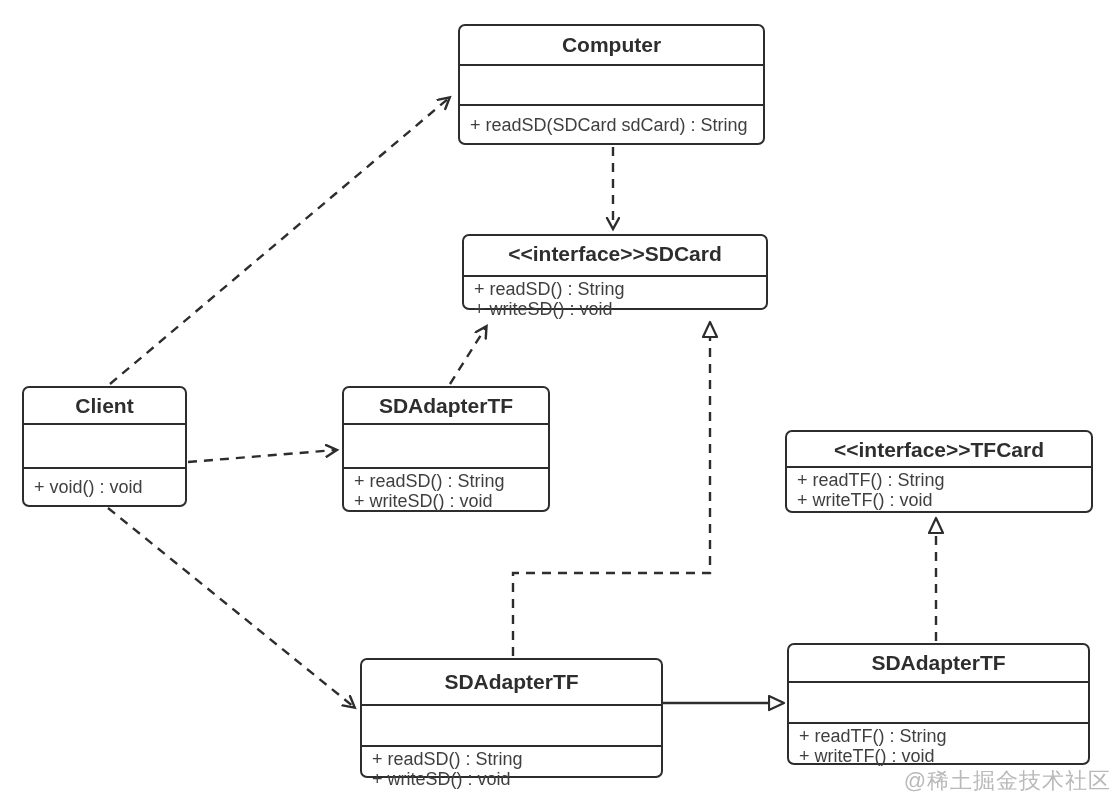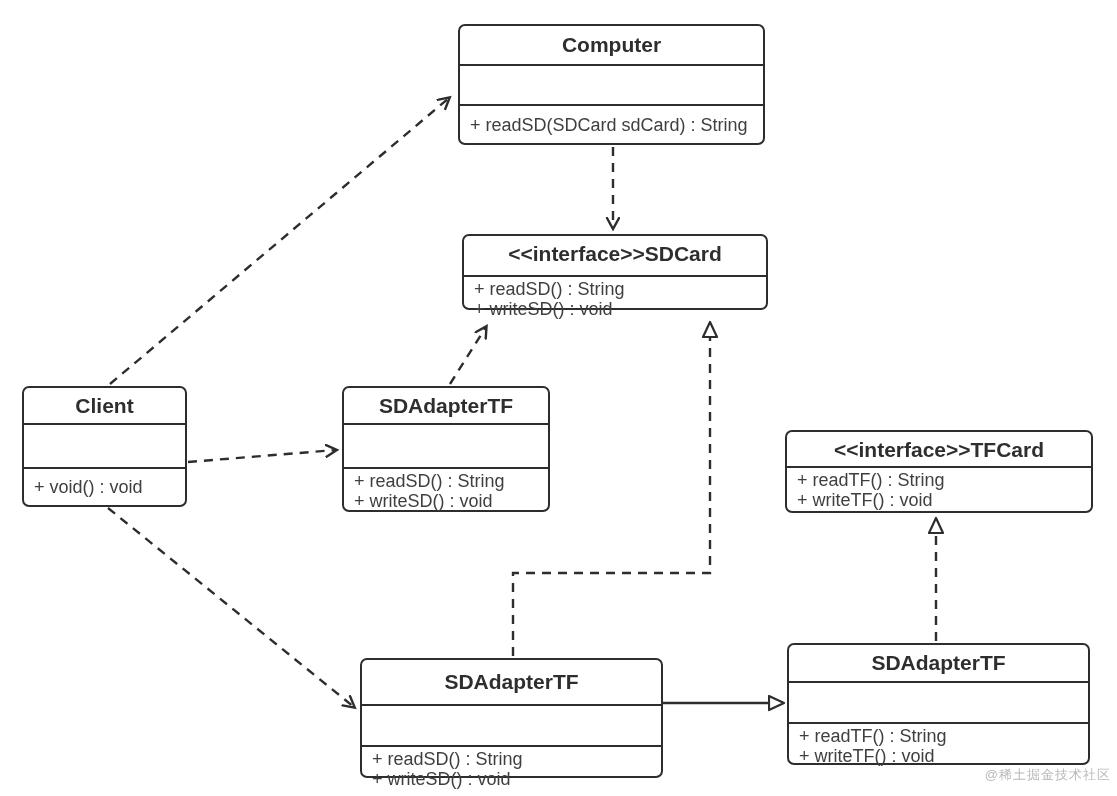--- a/index.html
+++ b/index.html
@@ -54,21 +54,21 @@
     position: absolute;
     left: 0; top: 0;
     width: 1117px;
     height: 796px;
     pointer-events: none;
   }
   .watermark {
     position: absolute;
     right: 6px;
     top: 766px;
-    font-size: 13px;
+    font-size: 22px;
     color: #b9b9b9;
     letter-spacing: 1px;
   }
 </style>
 </head>
 <body>
 
 <div id="canvas">
 
   <div class="uml-box" style="left:458px; top:24px; width:307px; height:121px;">

